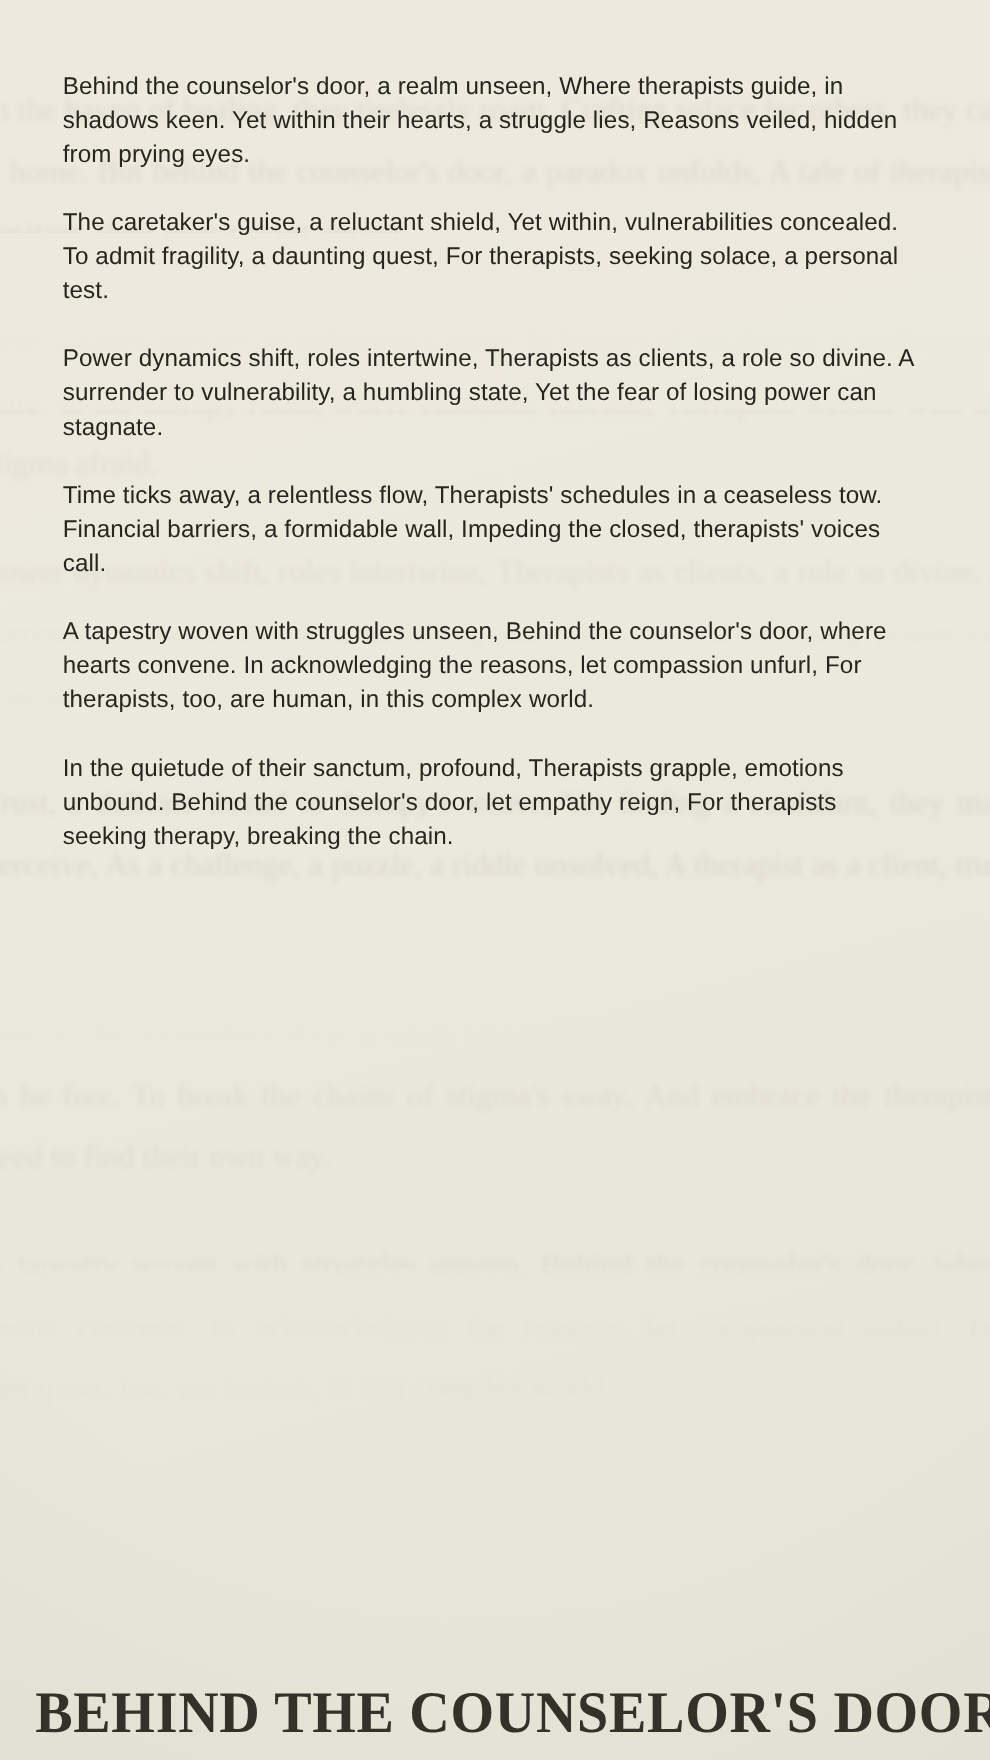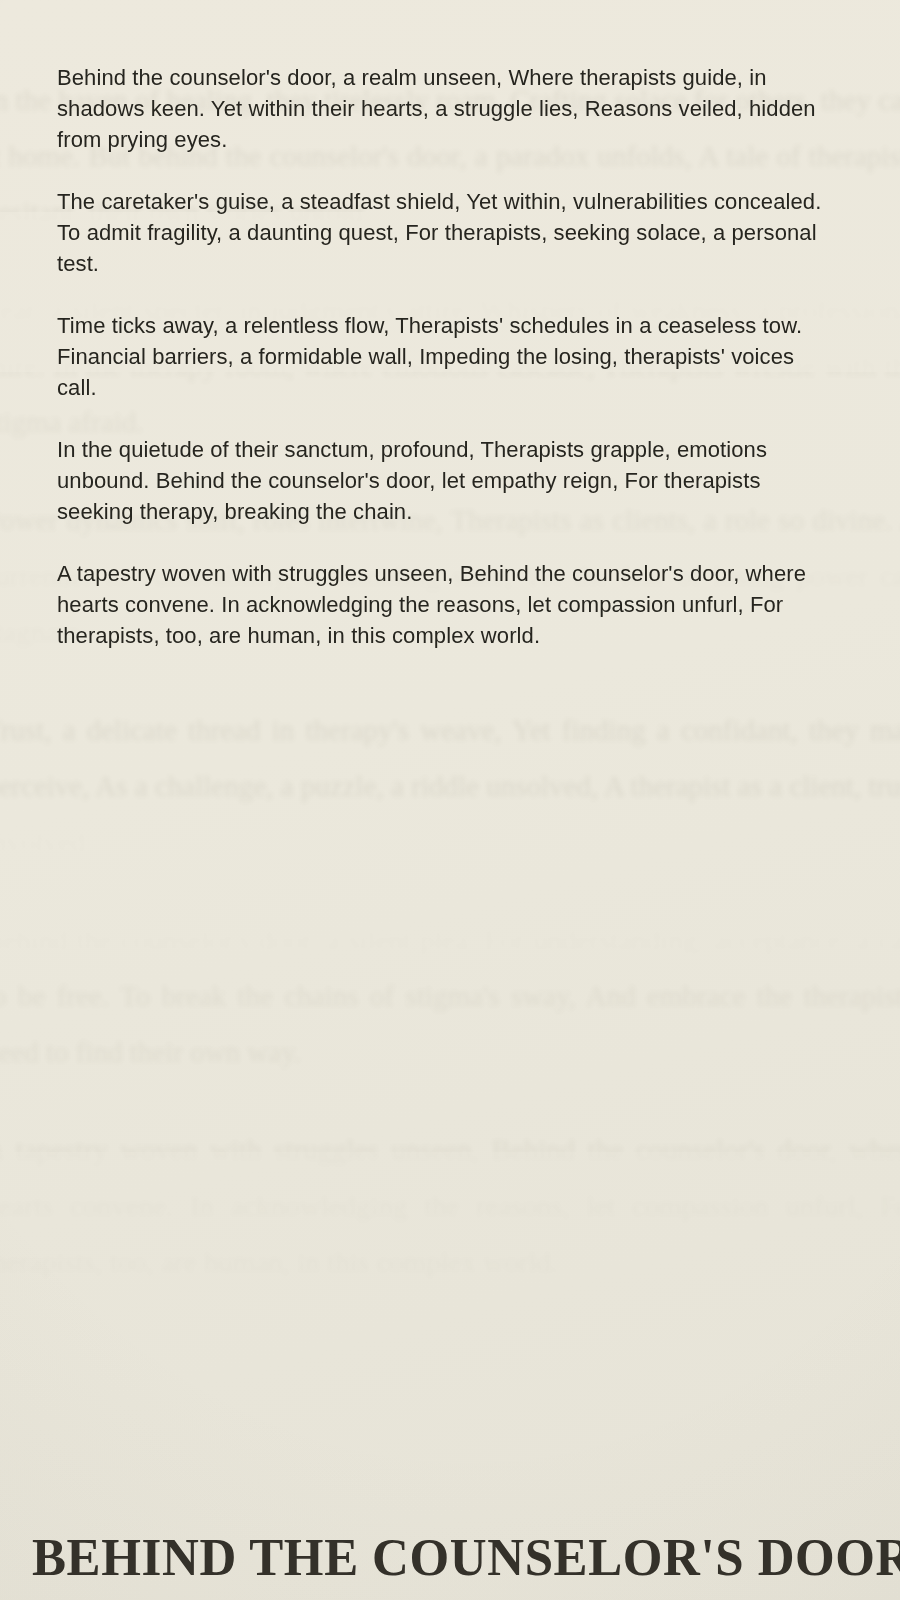--- a/index.html
+++ b/index.html
@@ -91,21 +91,22 @@
     <p>In the haven of healing, they tirelessly roam, Crafting solace for others, they call it home. But behind the counselor's door, a paradox unfolds, A tale of therapists hesitant, their own stories untold.</p>
     <p>Fear, a silent specter, in judgment's attire, Whispers of weakness, a professional mire. In the therapy room, where emotions cascade, Therapists wrestle with the stigma afraid.</p>
     <p>Power dynamics shift, roles intertwine, Therapists as clients, a role so divine. A surrender to vulnerability, a humbling state, Yet the fear of losing power can stagnate.</p>
     <p>Trust, a delicate thread in therapy's weave, Yet finding a confidant, they may perceive, As a challenge, a puzzle, a riddle unsolved, A therapist as a client, trust involved.</p>
     <p>Behind the counselor's door, a silent plea, For understanding, acceptance, a call to be free. To break the chains of stigma's sway, And embrace the therapist's need to find their own way.</p>
     <p>A tapestry woven with struggles unseen, Behind the counselor's door, where hearts convene. In acknowledging the reasons, let compassion unfurl, For therapists, too, are human, in this complex world.</p>
   </div>
 
   <main class="poem">
     <p>Behind the counselor's door, a realm unseen, Where therapists guide, in shadows keen. Yet within their hearts, a struggle lies, Reasons veiled, hidden from prying eyes.</p>
-    <p>The caretaker's guise, a steadfast shield, Yet within, vulnerabilities concealed. To admit fragility, a daunting quest, For therapists, seeking solace, a personal test.</p>
-    <p>Time ticks away, a relentless flow, Therapists' schedules in a ceaseless tow. Financial barriers, a formidable wall, Impeding the losing, therapists' voices call.</p>
+    <p>The caretaker's guise, a reluctant shield, Yet within, vulnerabilities concealed. To admit fragility, a daunting quest, For therapists, seeking solace, a personal test.</p>
+    <p>Power dynamics shift, roles intertwine, Therapists as clients, a role so divine. A surrender to vulnerability, a humbling state, Yet the fear of losing power can stagnate.</p>
+    <p>Time ticks away, a relentless flow, Therapists' schedules in a ceaseless tow. Financial barriers, a formidable wall, Impeding the closed, therapists' voices call.</p>
+    <p>A tapestry woven with struggles unseen, Behind the counselor's door, where hearts convene. In acknowledging the reasons, let compassion unfurl, For therapists, too, are human, in this complex world.</p>
     <p>In the quietude of their sanctum, profound, Therapists grapple, emotions unbound. Behind the counselor's door, let empathy reign, For therapists seeking therapy, breaking the chain.</p>
-    <p>A tapestry woven with struggles unseen, Behind the counselor's door, where hearts convene. In acknowledging the reasons, let compassion unfurl, For therapists, too, are human, in this complex world.</p>
   </main>
 
   <h1 class="page-title">BEHIND THE COUNSELOR'S DOOR</h1>
 
 </div>
 
 </body></html>

